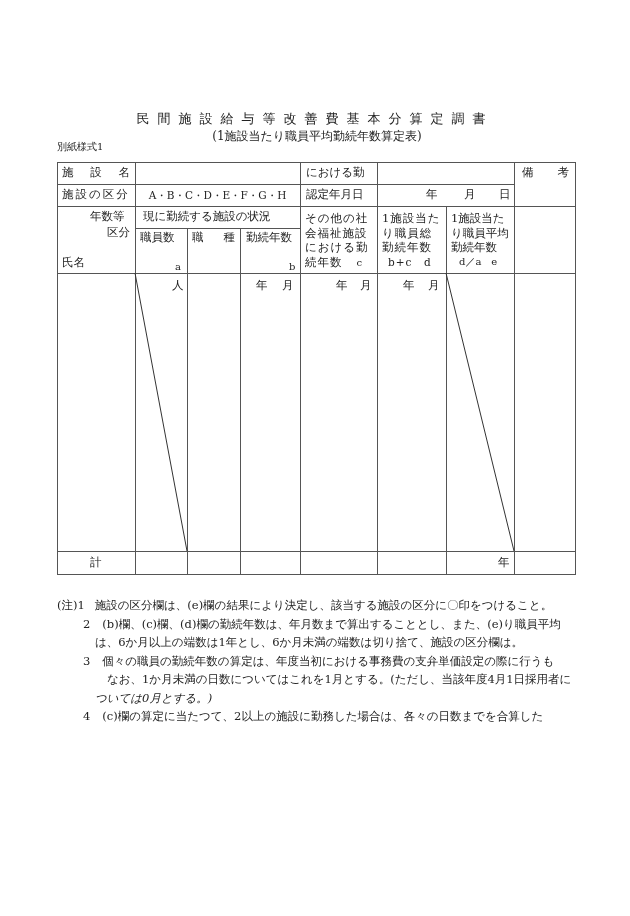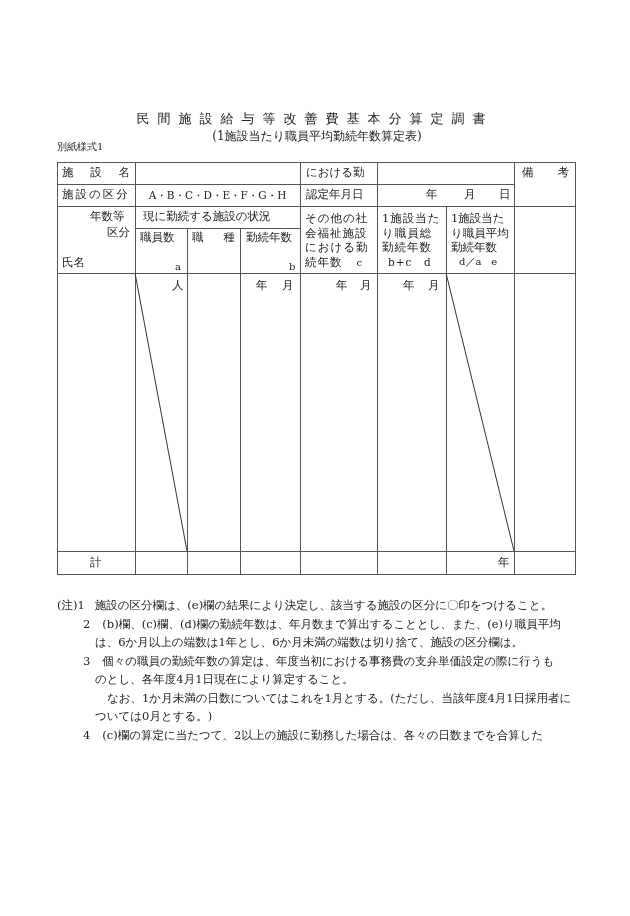--- a/index.html
+++ b/index.html
@@ -124,19 +124,18 @@
   <div class="note-row">
     <span>(注)1</span><span style="margin-left:10px;">施設の区分欄は、(e)欄の結果により決定し、該当する施設の区分に〇印をつけること。</span>
   </div>
   <div class="note-row" style="padding-left:26px;">
     <span>2</span><span style="margin-left:12px;">(b)欄、(c)欄、(d)欄の勤続年数は、年月数まで算出することとし、また、(e)り職員平均</span>
   </div>
   <div class="note-row" style="padding-left:38px;">は、6か月以上の端数は1年とし、6か月未満の端数は切り捨て、施設の区分欄は。</div>
   <div class="note-row" style="padding-left:26px;">
     <span>3</span><span style="margin-left:12px;">個々の職員の勤続年数の算定は、年度当初における事務費の支弁単価設定の際に行うも</span>
   </div>
-  <div class="note-row" style="padding-left:38px;">のとし、各年度4月1日現在により算定すること。</div>
   <div class="note-row" style="padding-left:50px;">なお、1か月未満の日数についてはこれを1月とする。(ただし、当該年度4月1日採用者に</div>
-  <div class="note-row" style="padding-left:38px;">ついては0月とする。)</div>
+  <div class="note-row" style="padding-left:38px;font-style:italic;">ついては0月とする。)</div>
   <div class="note-row" style="padding-left:26px;">
     <span>4</span><span style="margin-left:12px;">(c)欄の算定に当たつて、2以上の施設に勤務した場合は、各々の日数までを合算した</span>
   </div>
 </div>
 
 </body></html>

